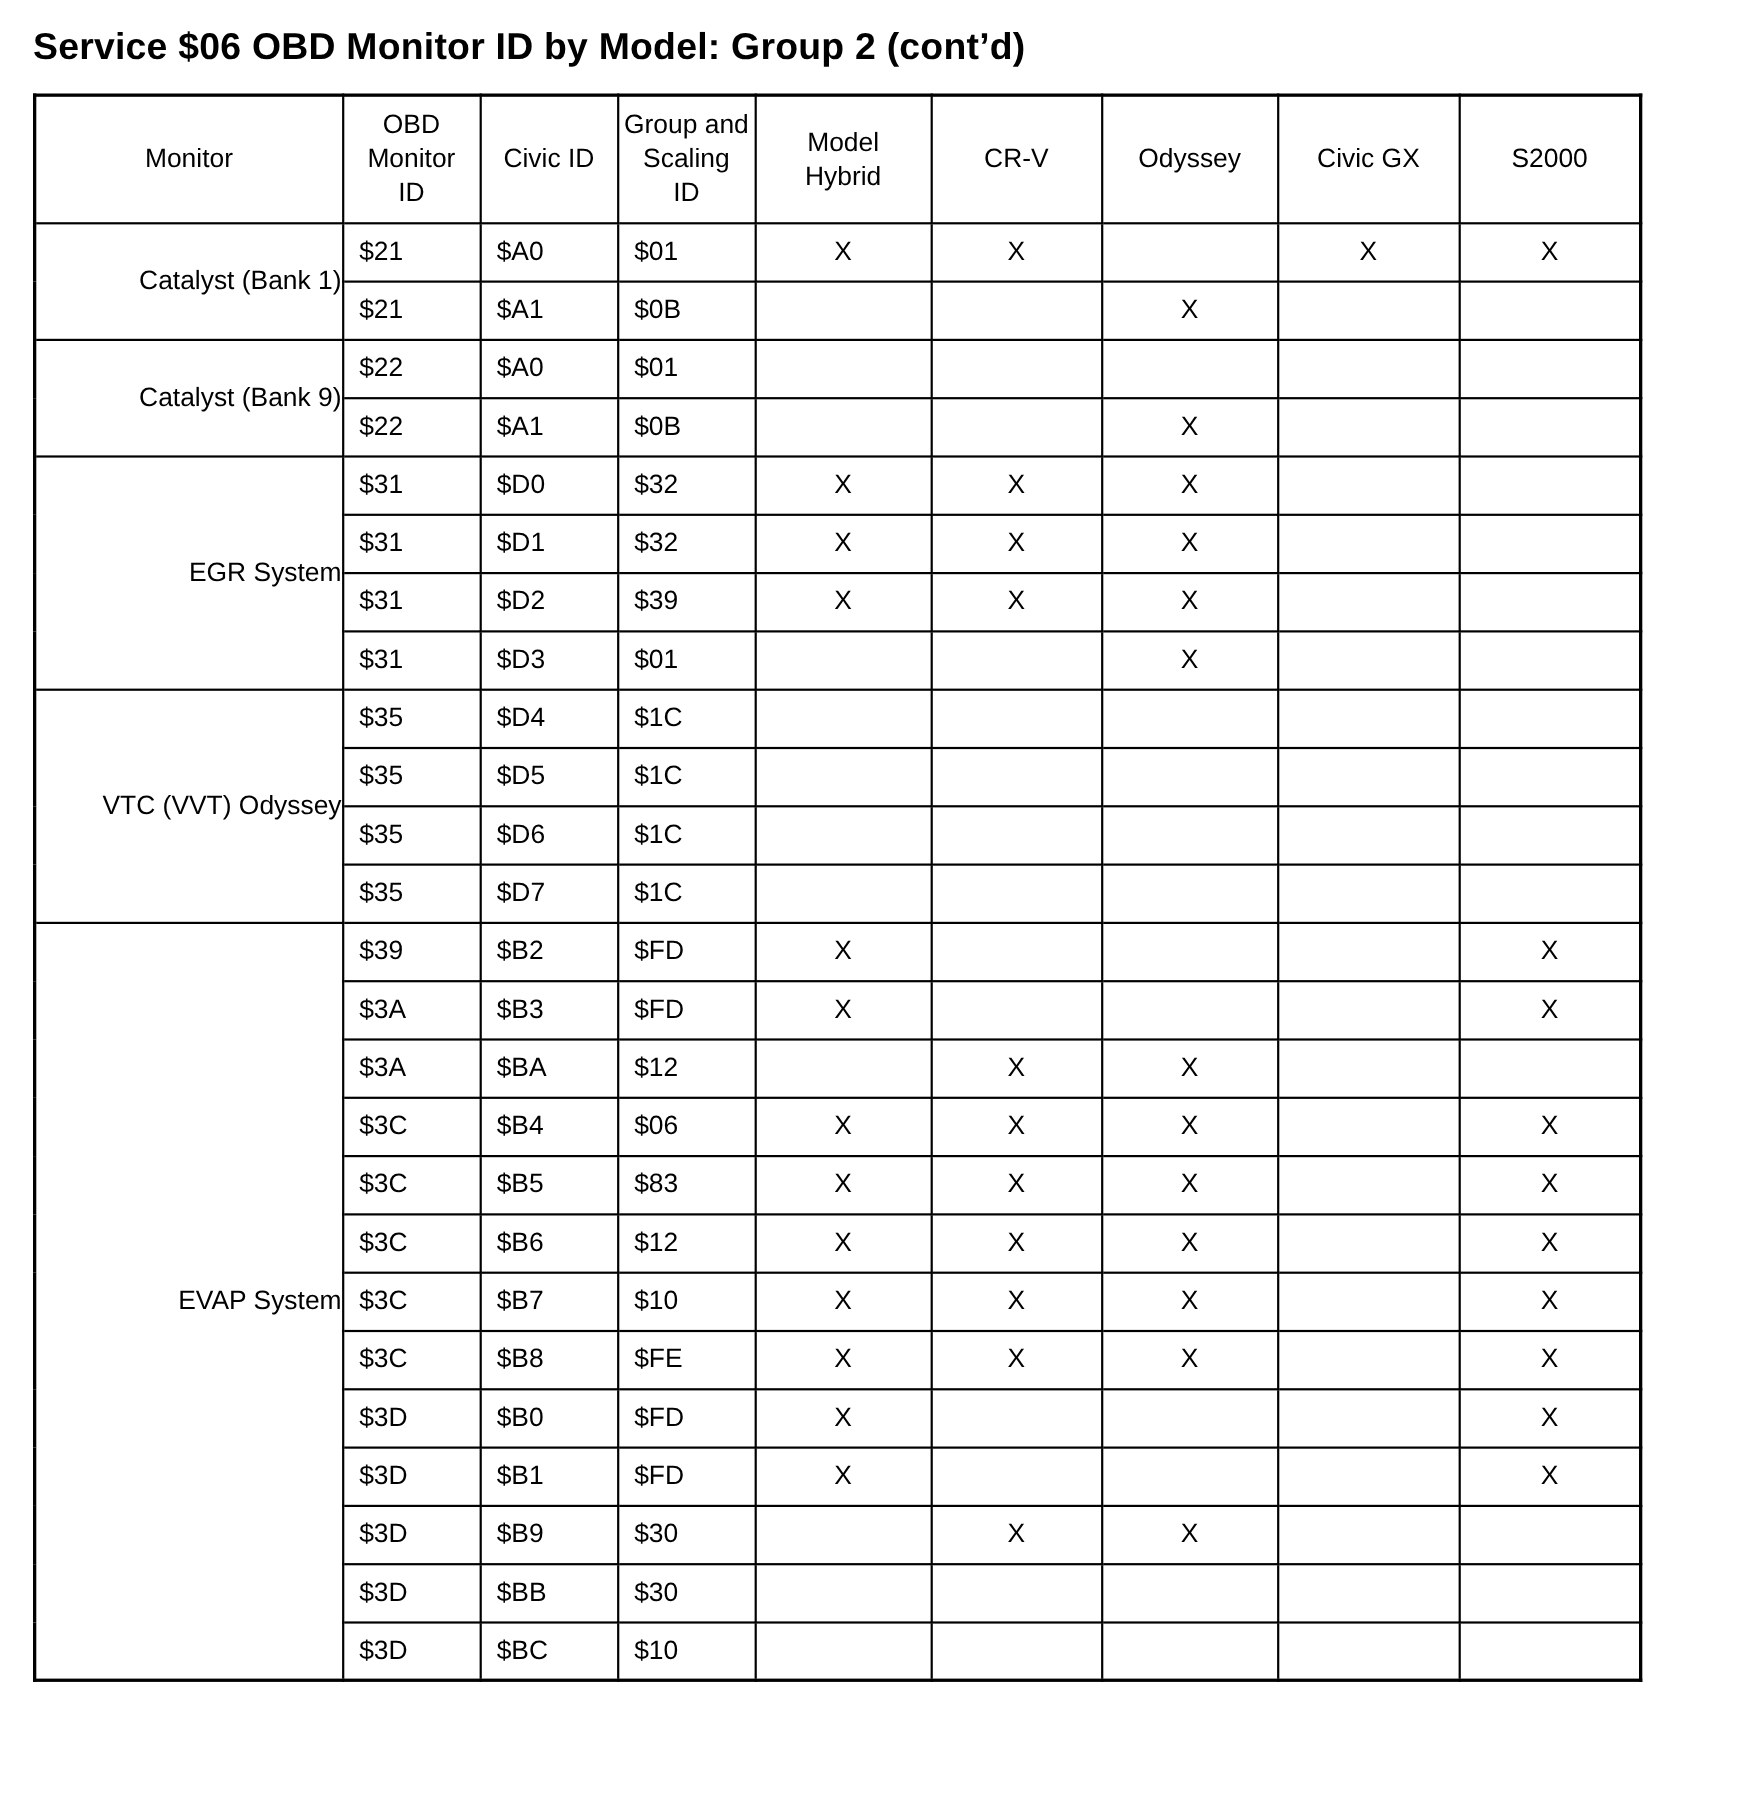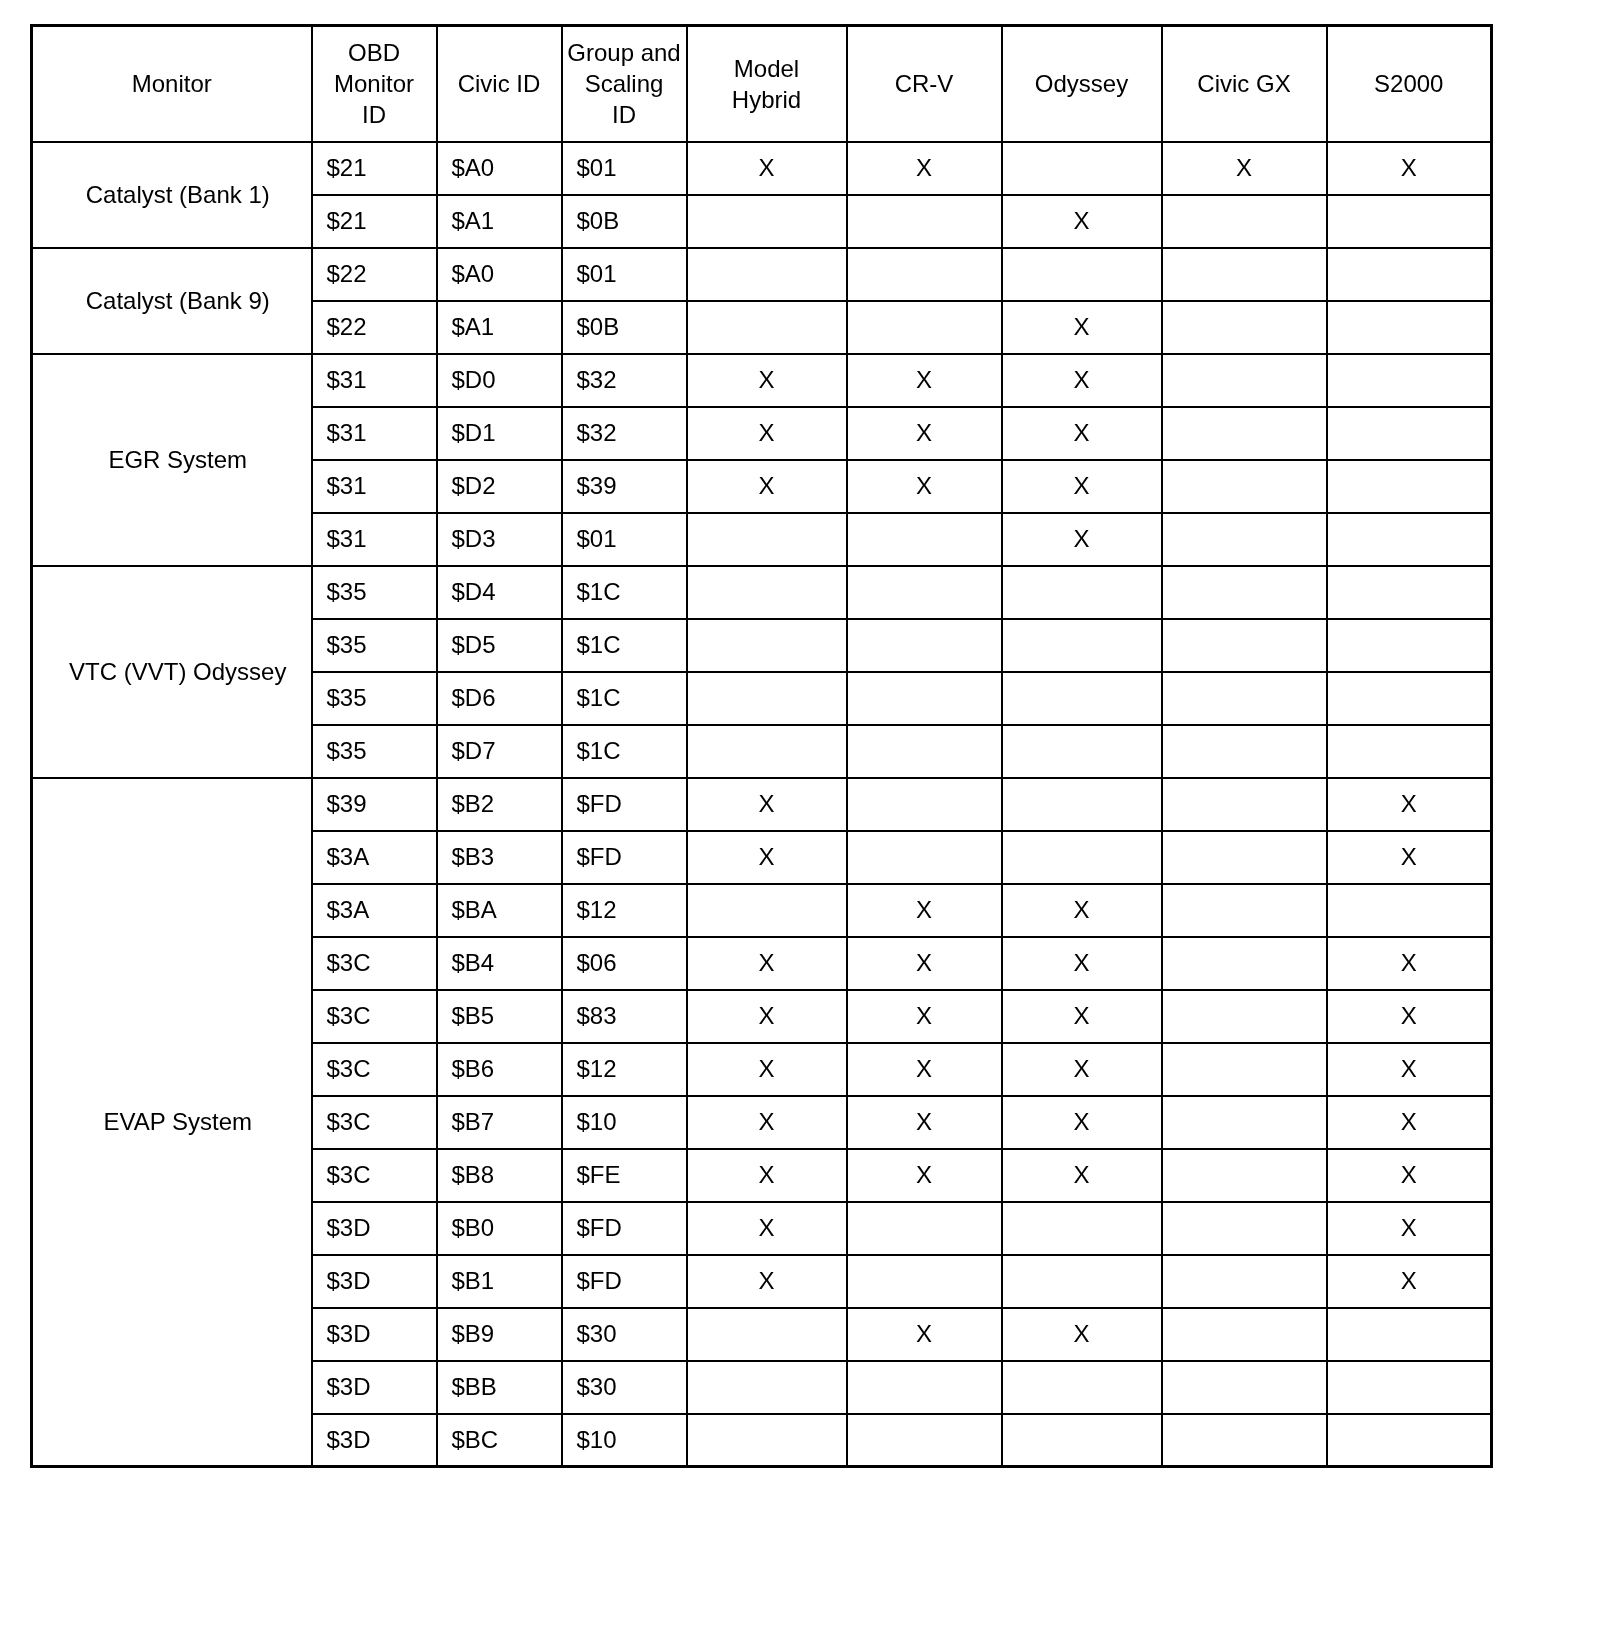--- a/index.html
+++ b/index.html
@@ -42,35 +42,36 @@
     text-align: center;
     white-space: pre-line;
     line-height: 1.3;
     padding: 0 4px;
   }
   .obd-table td {
     height: 53px;
     padding: 0;
   }
   td.monitor-cell {
-    text-align: center;
+    text-align: right;
     padding-left: 12px;
   }
   td.id-cell {
     text-align: left;
     padding-left: 14px;
   }
   td.flag-cell {
     text-align: center;
   }
 </style>
 </head>
 <body>
 
 <div class="page">
+  <h1 class="page-title">Service $06 OBD Monitor ID by Model: Group 2 (cont’d)</h1>
 
   <table class="obd-table">
     <colgroup>
       <col style="width:280px">
       <col style="width:125px">
       <col style="width:125px">
       <col style="width:125px">
       <col style="width:160px">
       <col style="width:155px">
       <col style="width:160px">

